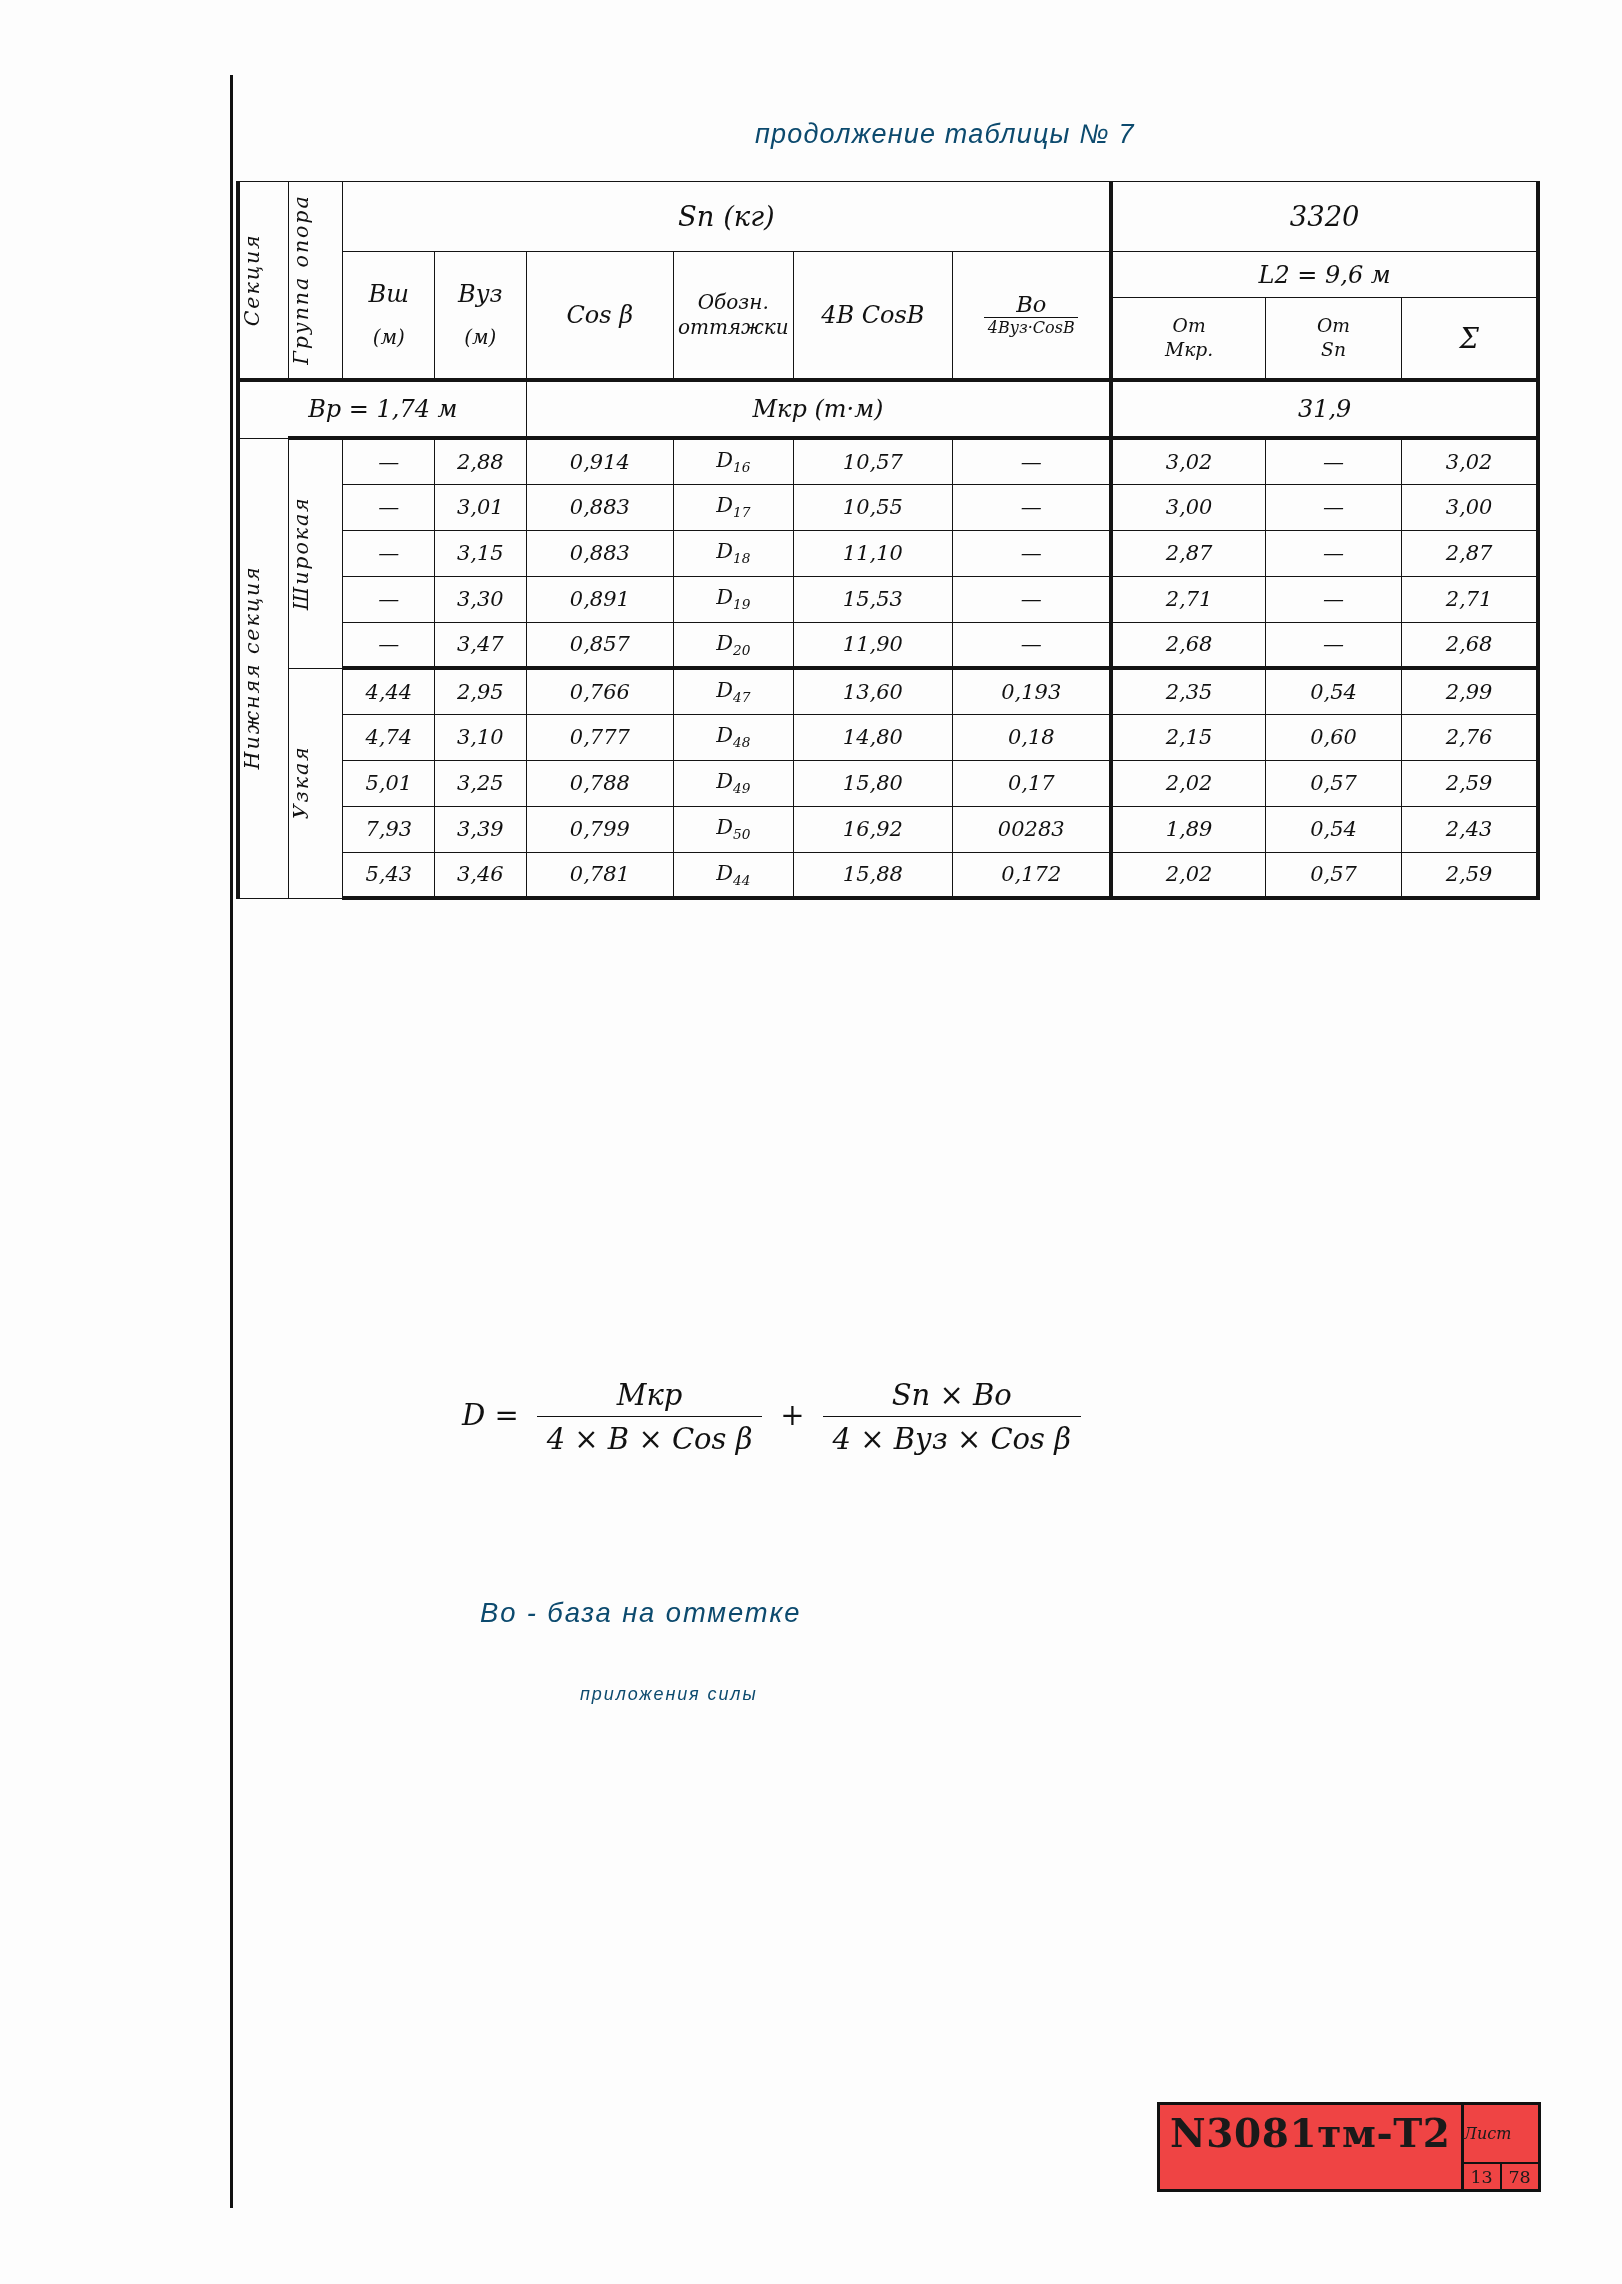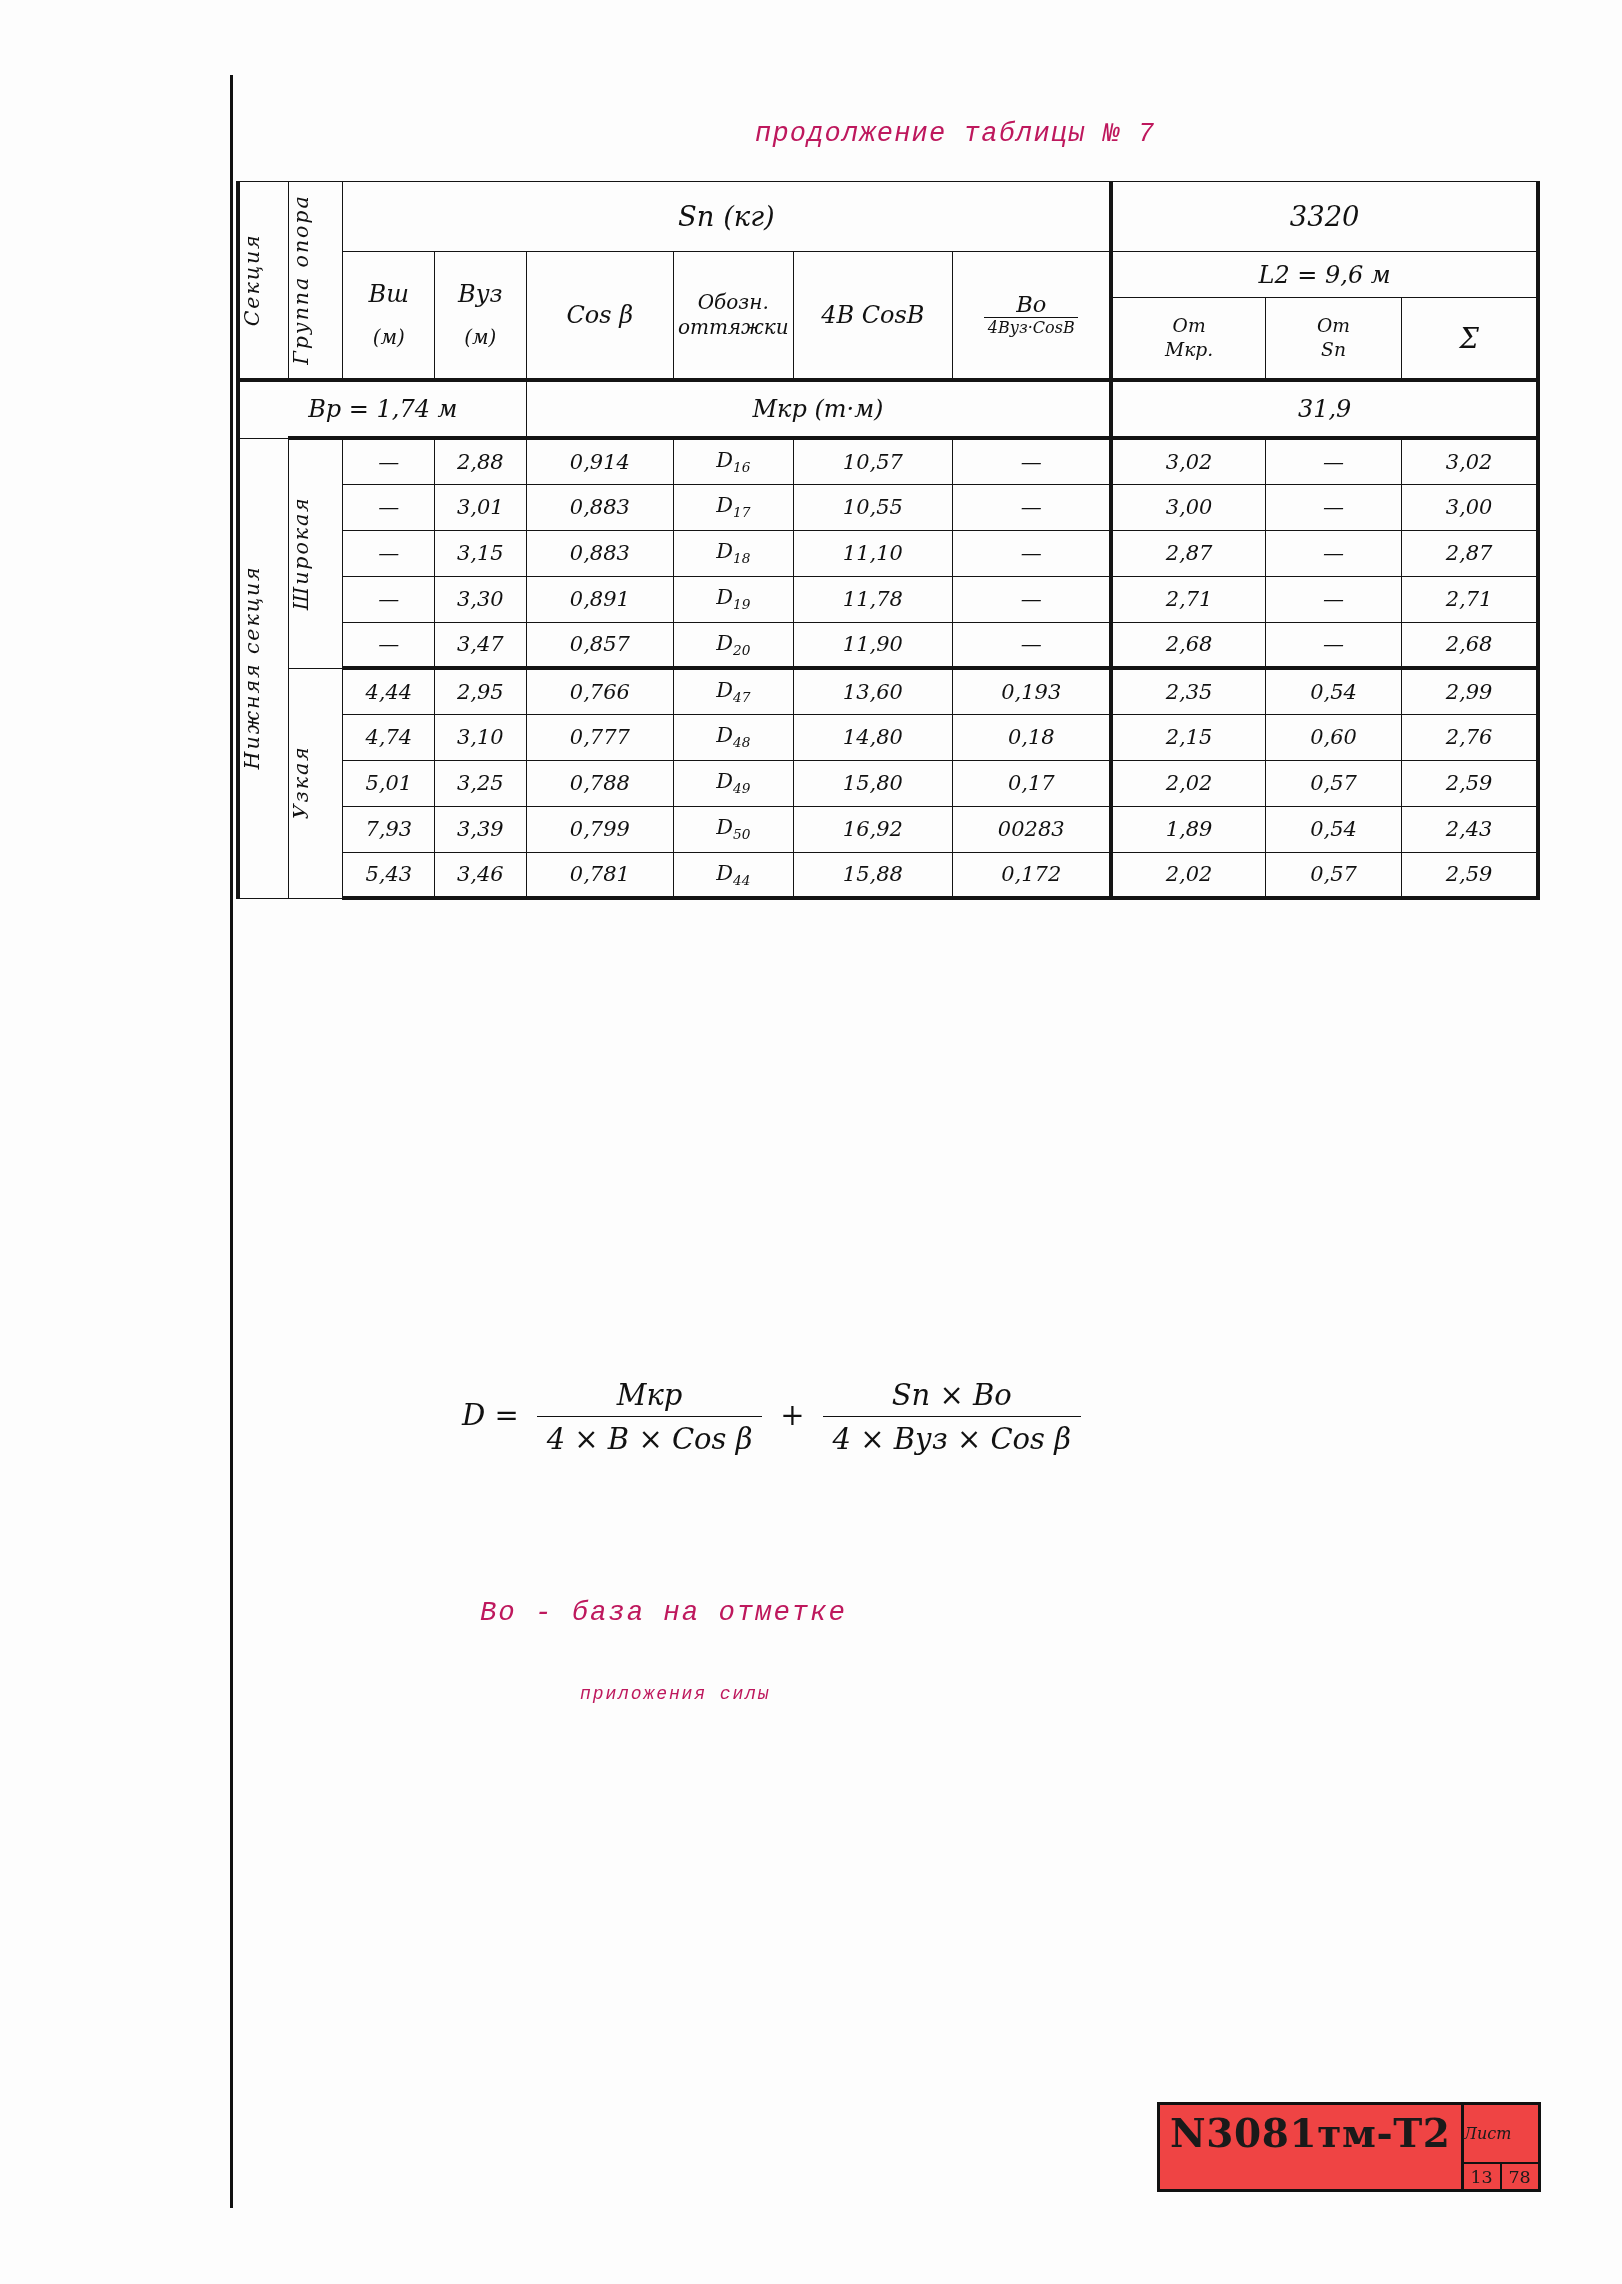--- a/index.html
+++ b/index.html
@@ -25,23 +25,23 @@
   }
   .frame-left {
     position: absolute;
     left: 230px; top: 75px;
     width: 3.1px; height: 2133px;
     background: #111;
   }
 
   
   .hand {
-    font-family: Liberation Mono, monospace;
+    font-family: Liberation Sans, sans-serif;
     font-style: italic;
-    color: #be185d;
+    color: #0c4a6e;
   }
 
   
   .sheet-title {
     position: absolute;
     left: 755px; top: 119px;
     font-size: 27px;
     letter-spacing: 1.2px;
     white-space: nowrap;
   }
@@ -328,21 +328,21 @@
         <td class="thick-right">2,87</td>
       </tr>
 
       <tr class="row-h">
         <td>—</td>
         <td>3,30</td>
         <td>0,891</td>
         <td>
           <span>D</span><span class="sub-small">19</span>
         </td>
-        <td>11,78</td>
+        <td>15,53</td>
         <td class="thick-right">—</td>
         <td>2,71</td>
         <td>—</td>
         <td class="thick-right">2,71</td>
       </tr>
 
       <tr class="row-h">
         <td class="thick-bottom">—</td>
         <td class="thick-bottom">3,47</td>
         <td class="thick-bottom">0,857</td>

